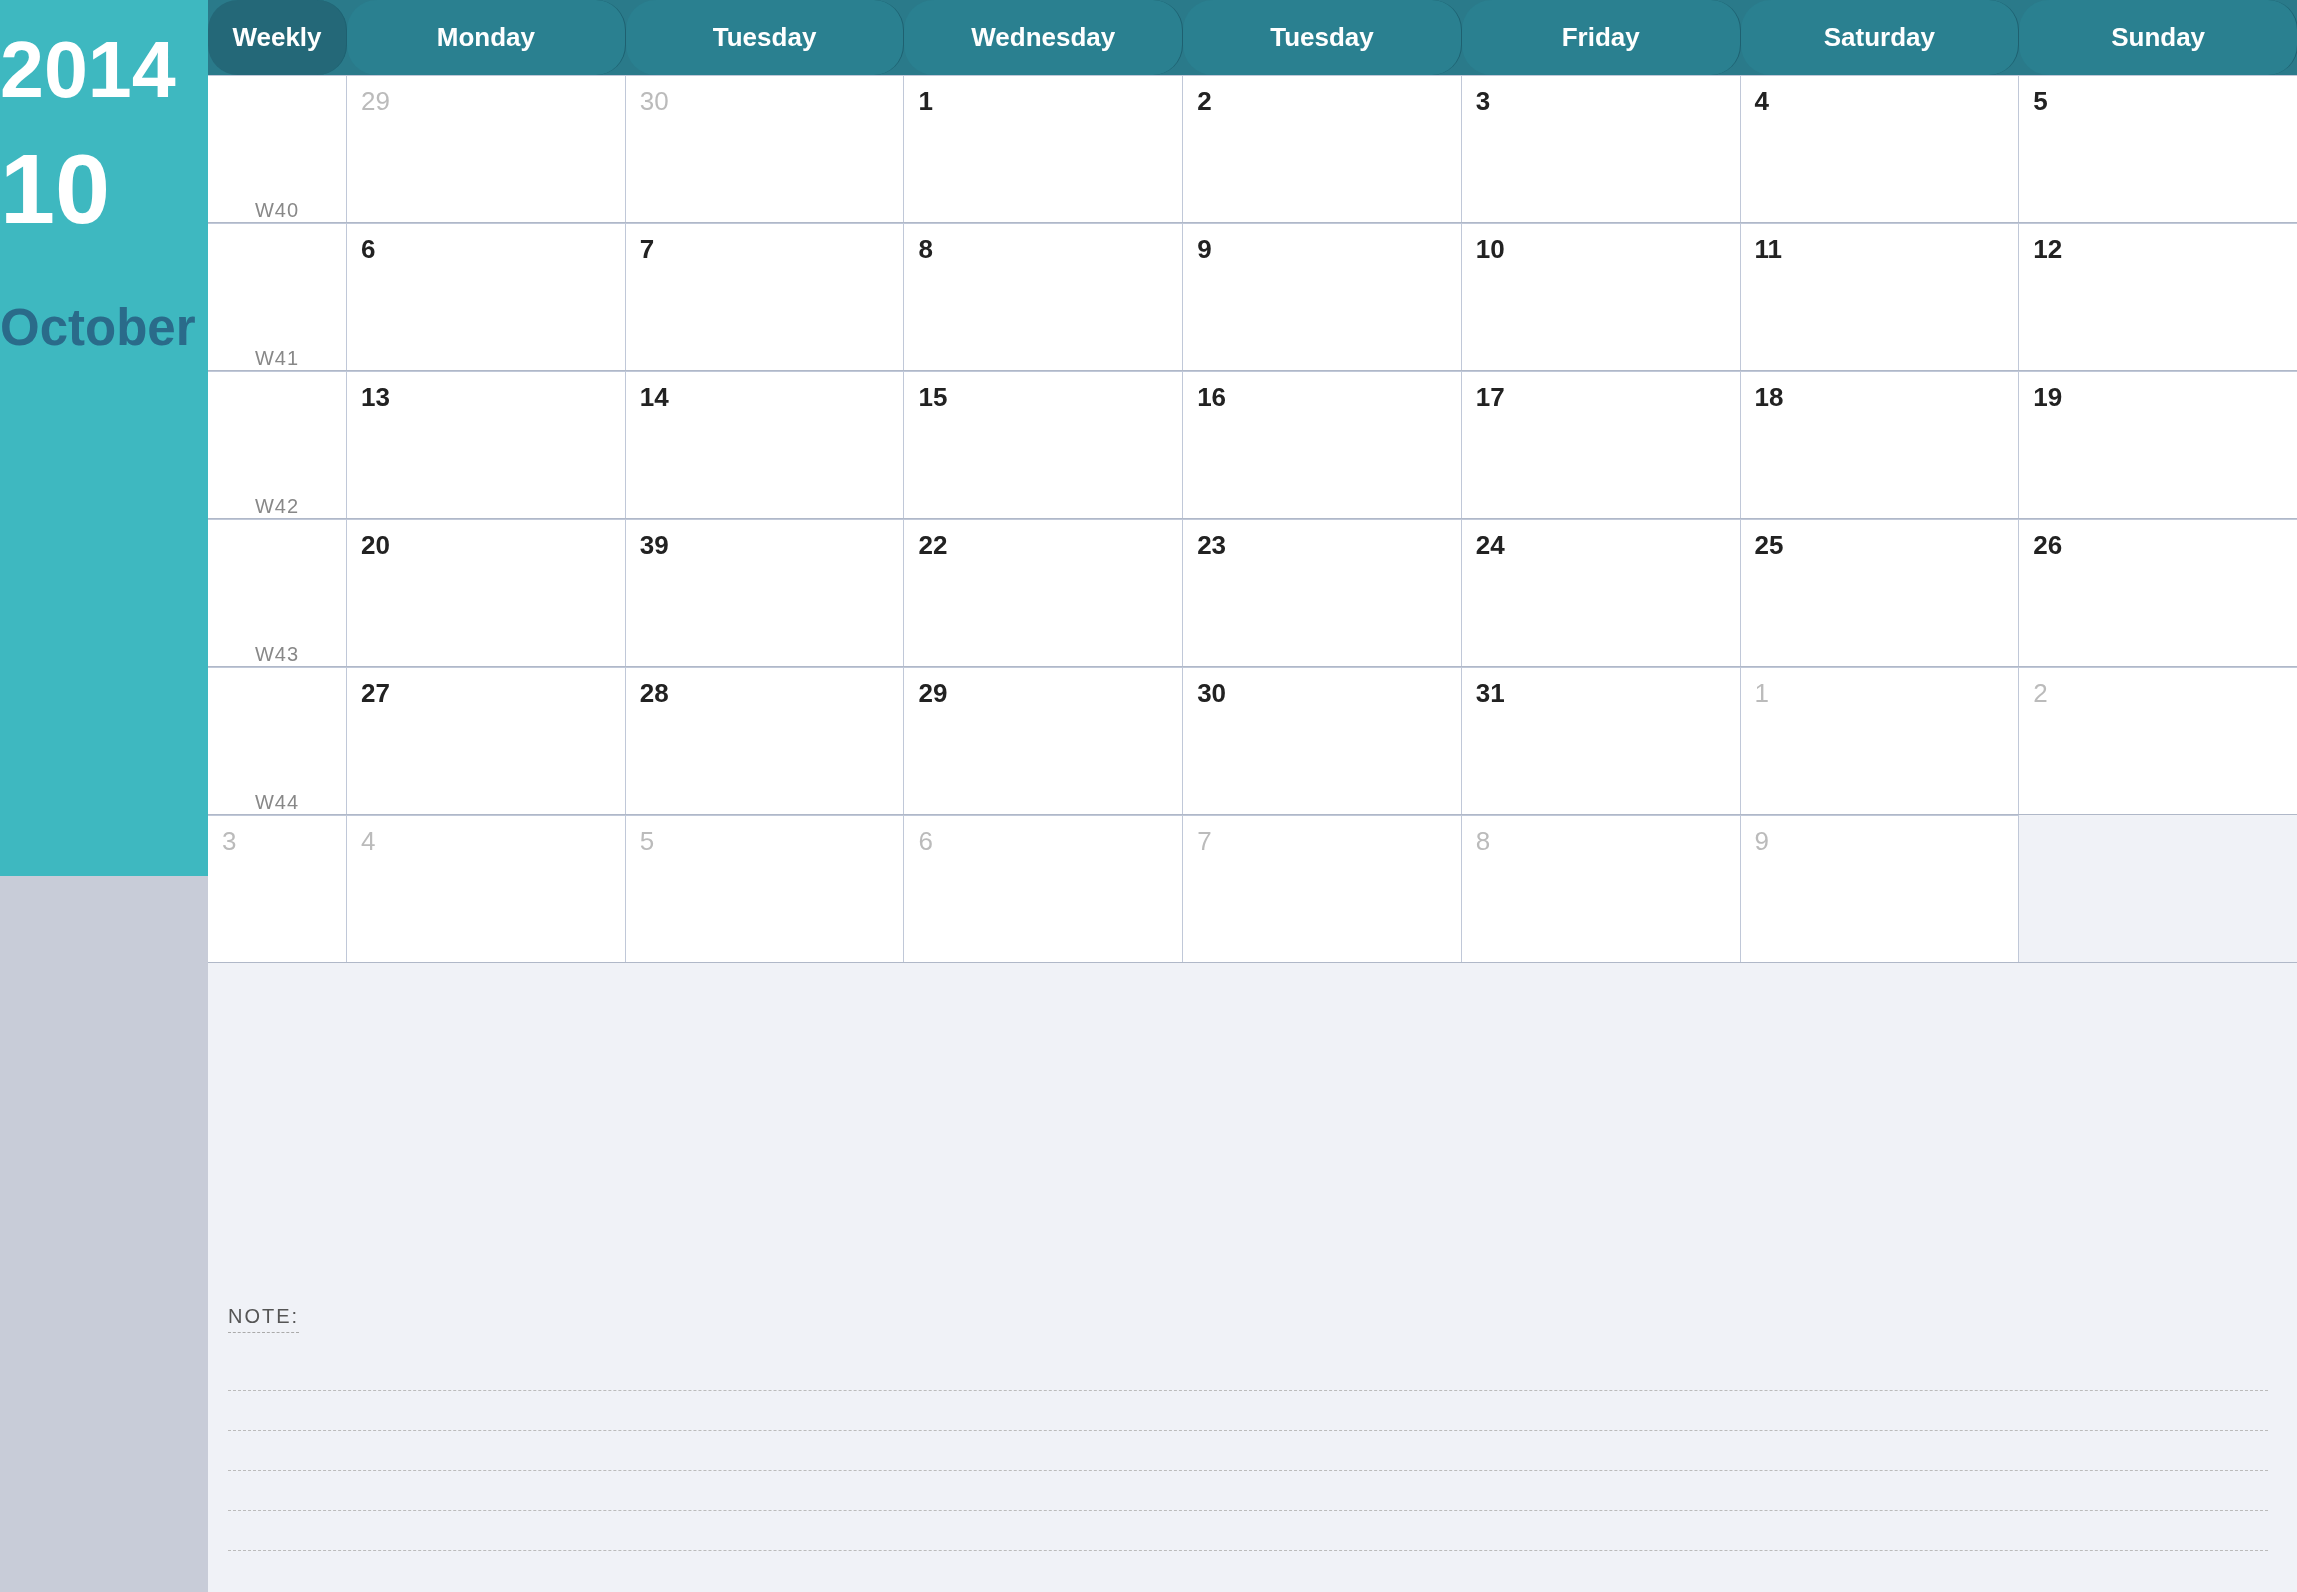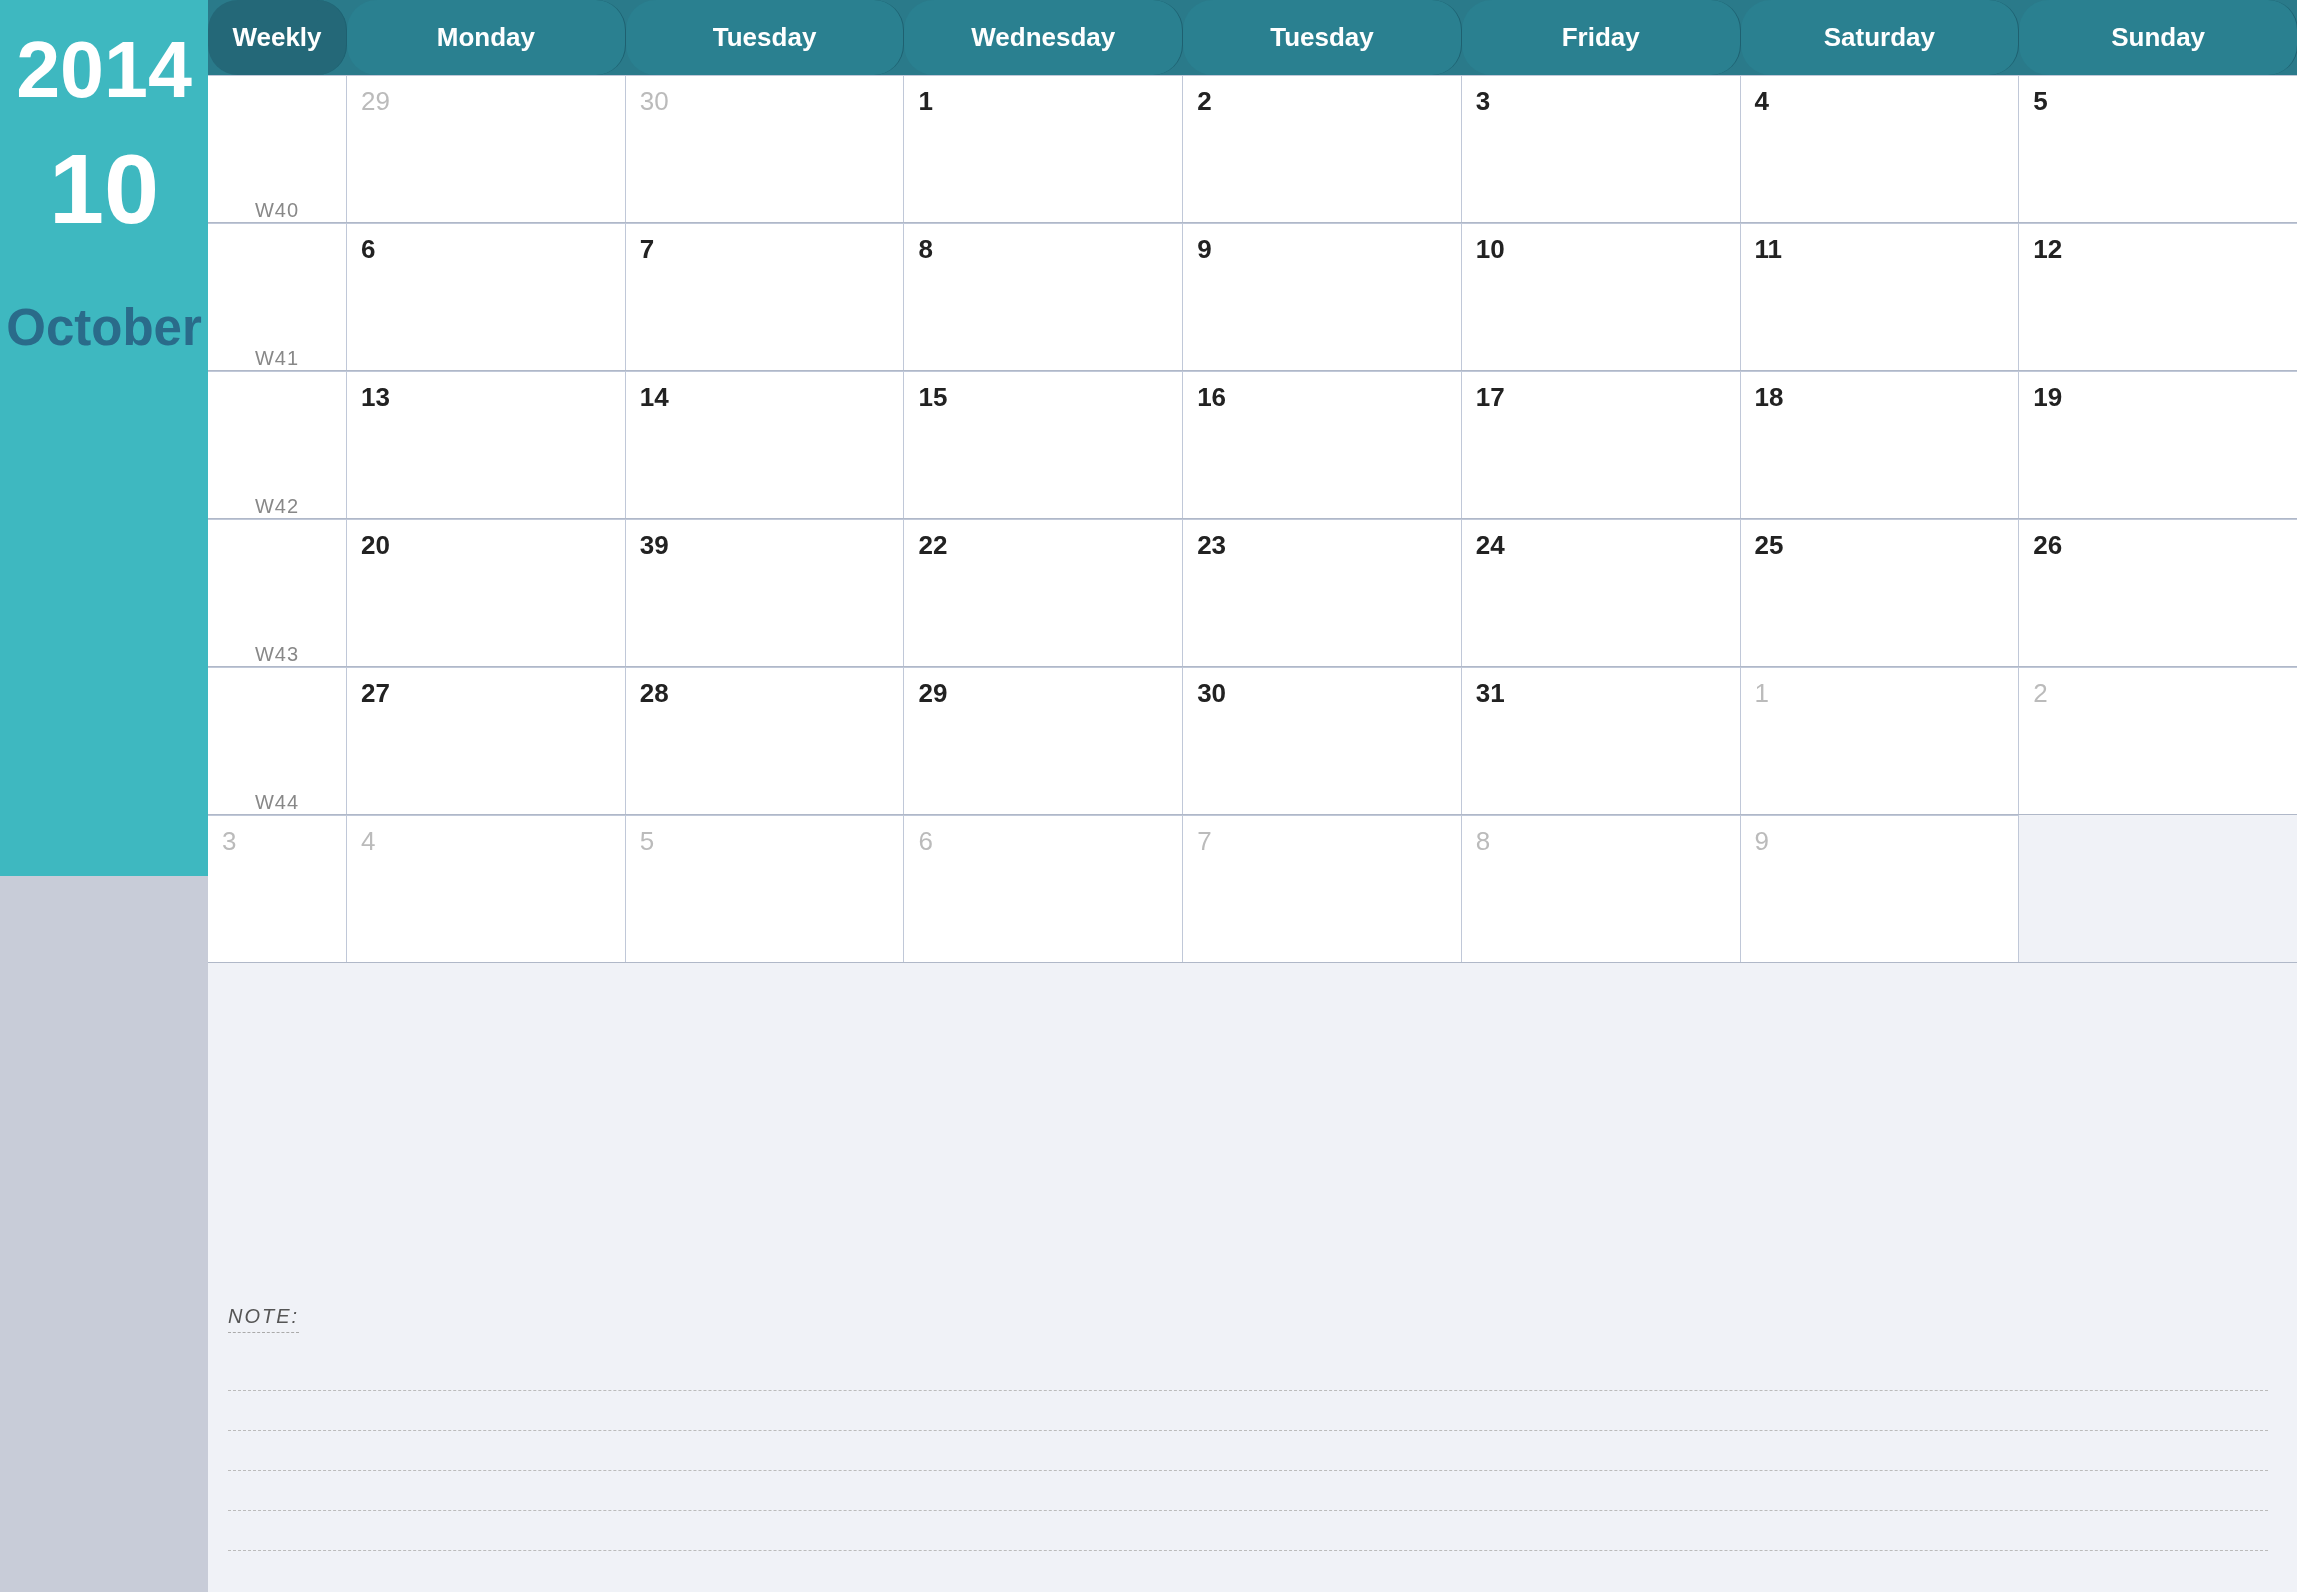--- a/index.html
+++ b/index.html
@@ -17,21 +17,20 @@
       min-height: 1593px;
     }
 
     
     .sidebar {
       width: 208px;
       min-height: 1593px;
       background: linear-gradient(to bottom, #3eb8c0 0%, #3eb8c0 55%, #c8ccd8 55%, #c8ccd8 100%);
       display: flex;
       flex-direction: column;
-      align-items: center;
       padding-top: 30px;
       flex-shrink: 0;
     }
 
     .sidebar-year {
       color: white;
       font-size: 79px;
       font-weight: 700;
       line-height: 1;
       margin-bottom: 30px;
@@ -130,21 +129,20 @@
 
     .day-number.muted {
       color: #bbb;
       font-weight: 400;
     }
 
     
     .notes-section {
       padding: 20px 30px 40px 20px;
       background: #f0f2f7;
-      font-style: italic;
     }
 
     .notes-label {
       font-size: 20px;
       color: #555;
       border-bottom: 1px dashed #aaa;
       padding-bottom: 4px;
       margin-bottom: 20px;
       display: inline-block;
       letter-spacing: 2px;

